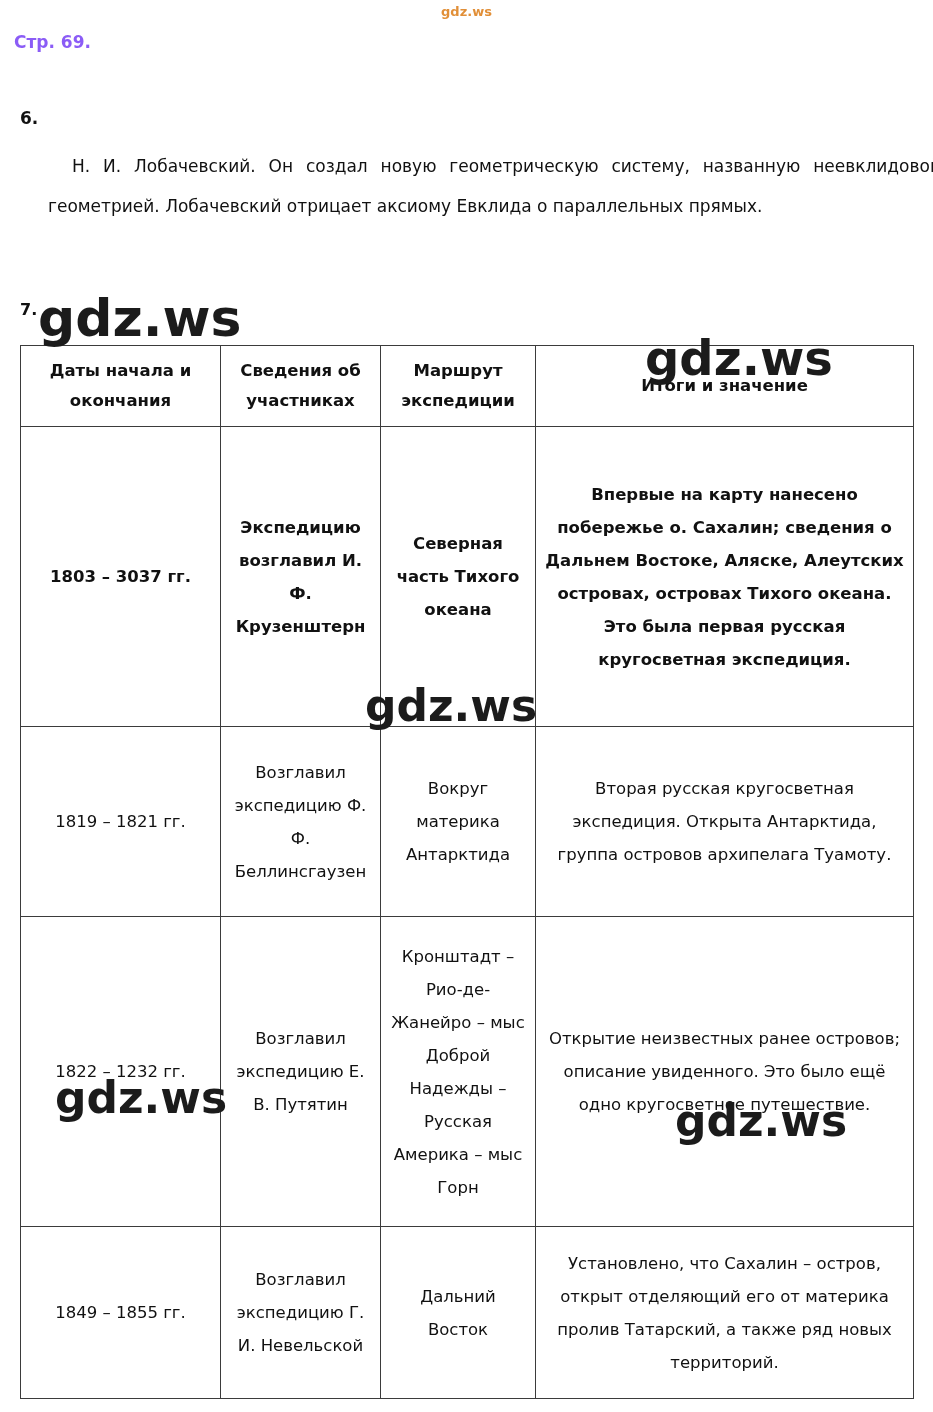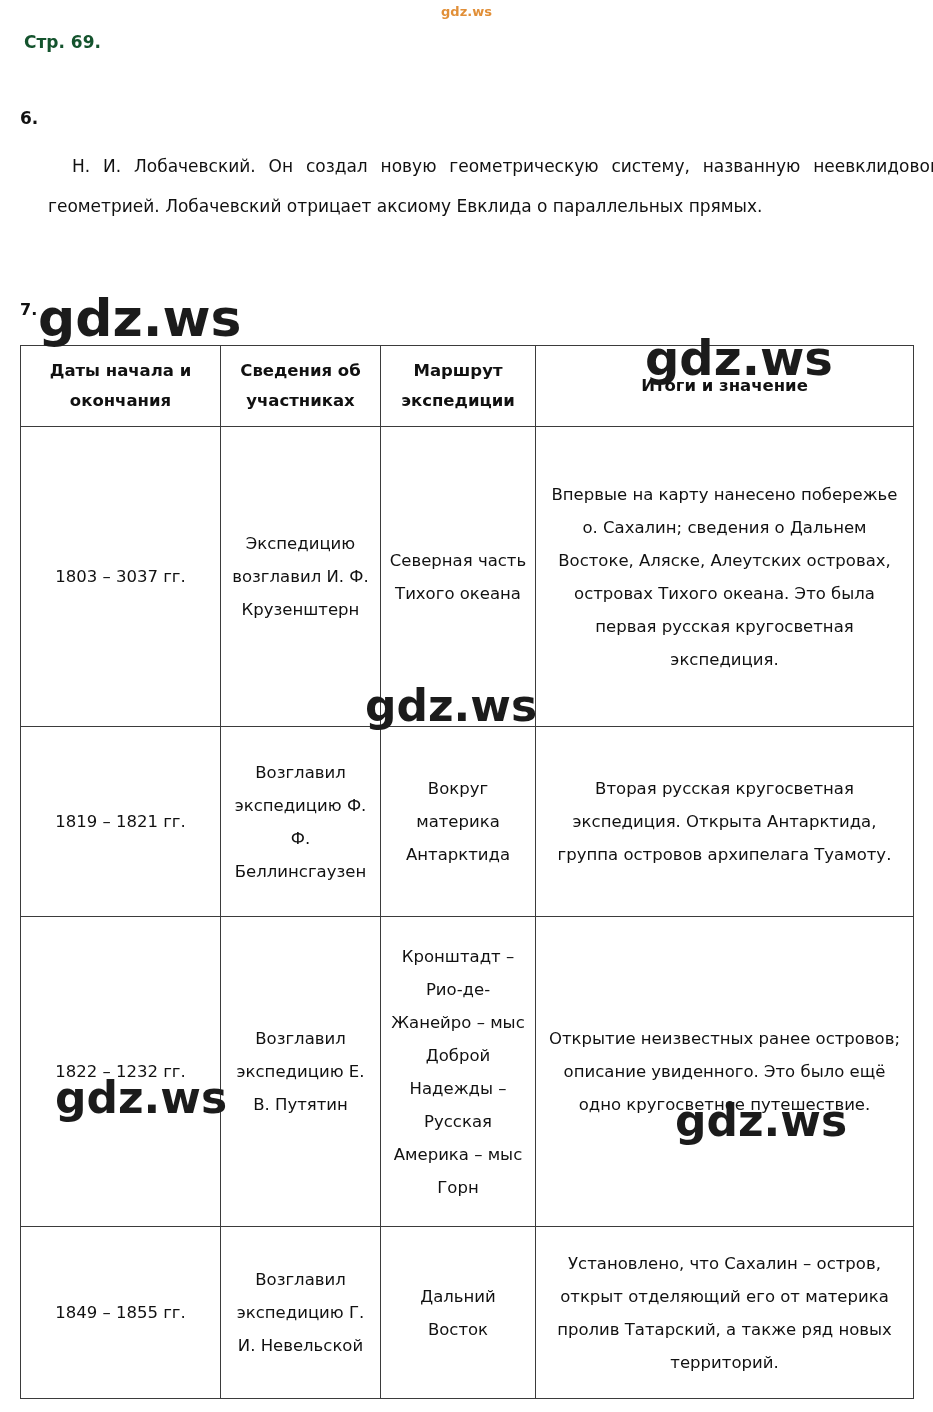--- a/index.html
+++ b/index.html
@@ -30,24 +30,24 @@
     font-family: "DejaVu Sans", sans-serif;
     font-weight: bold;
     font-size: 13px;
     color: #e08a2e;
     letter-spacing: 0px;
     opacity: 0.95;
   }
   .page-num {
     position: absolute;
     top: 32px;
-    left: 24px;
+    left: 14px;
     font-size: 17px;
     font-weight: bold;
-    color: #14532d;
+    color: #8b5cf6;
   }
   .item-num-6 {
     position: absolute;
     top: 108px;
     left: 20px;
     font-size: 17px;
     font-weight: bold;
     color: #111;
   }
   .para {
@@ -94,21 +94,21 @@
     font-weight: bold;
     font-size: 16.5px;
     line-height: 30px;
     padding: 10px 6px;
   }
   col.c0 { width: 200px; }
   col.c1 { width: 160px; }
   col.c2 { width: 155px; }
   col.c3 { width: 378px; }
 
-  .r0 td { height: 300px; }
+  .r0 td { height: 300px; font-weight: bold; }
   .r1 td { height: 190px; }
   .r2 td { height: 310px; }
   .r3 td { height: 172px; }
 
   .wm {
     position: absolute;
     font-family: "DejaVu Sans", sans-serif;
     font-weight: bold;
     color: #1b1b1b;
     white-space: nowrap;

